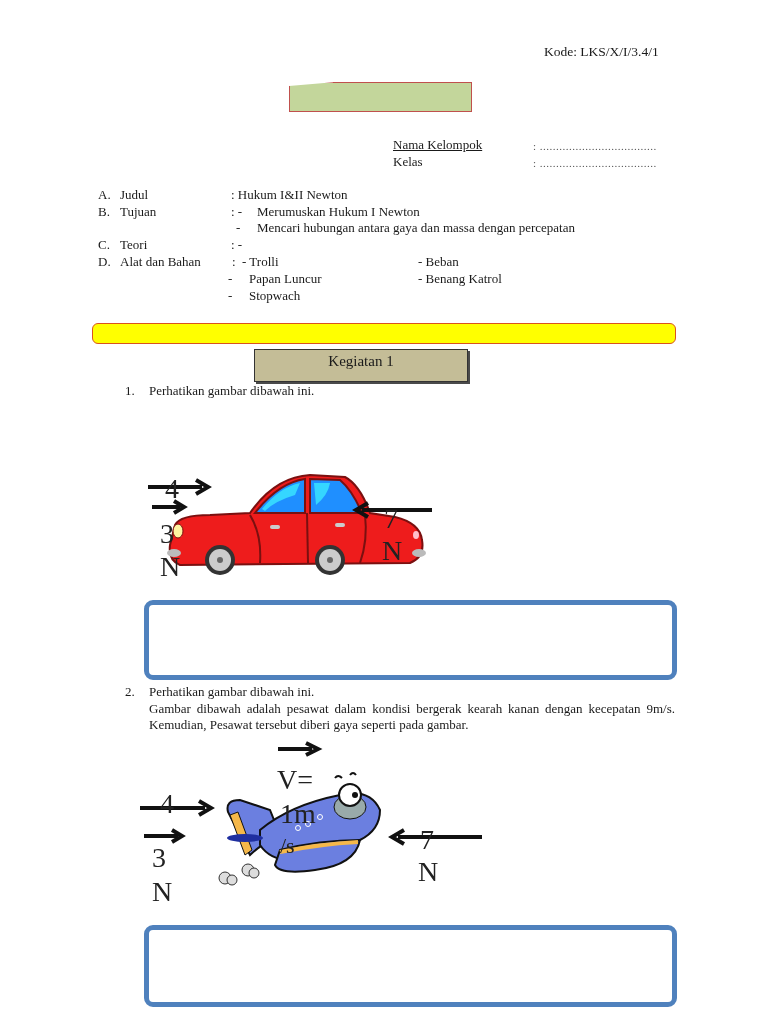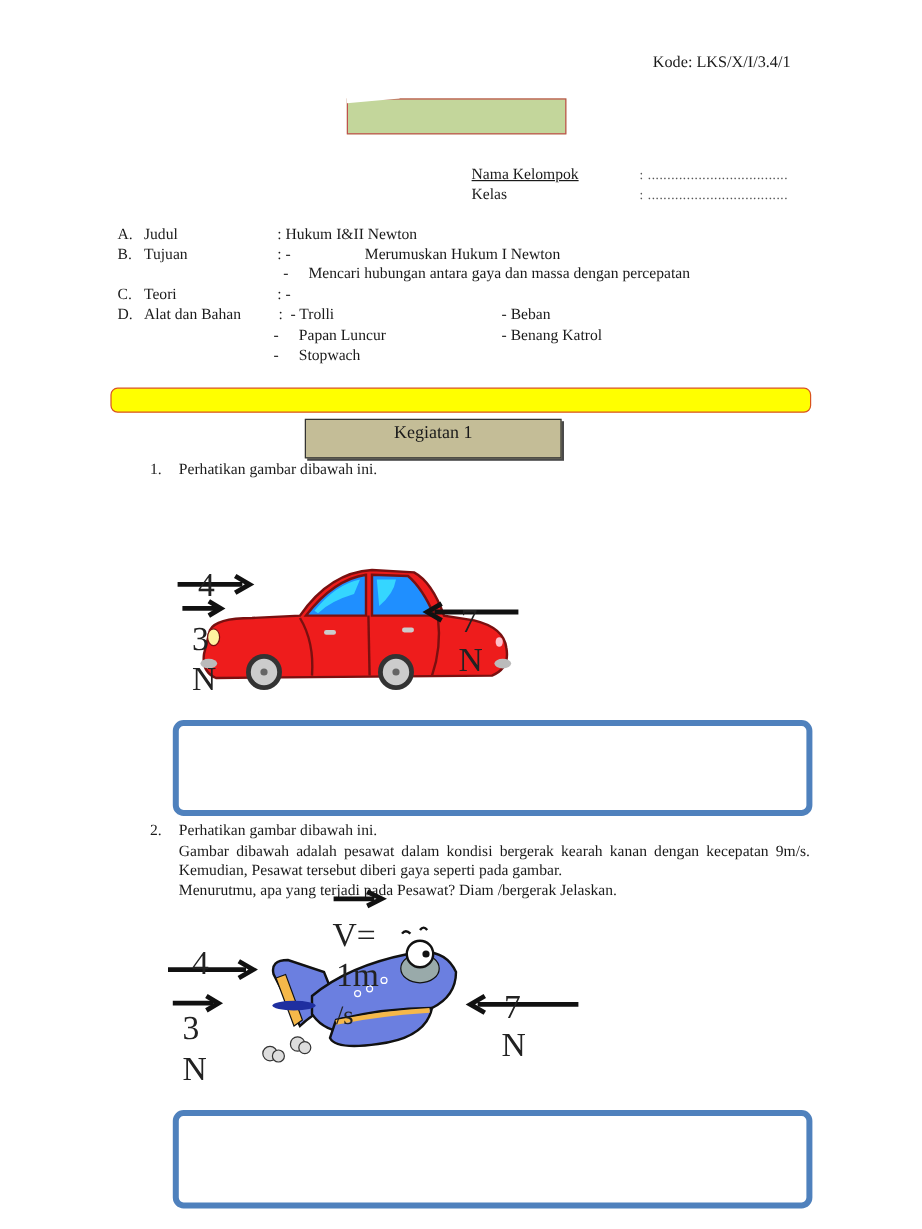--- a/index.html
+++ b/index.html
@@ -41,21 +41,21 @@
 <div class="abs txt lbl" style="left:393px;top:154px;">Kelas</div>
 <div class="abs txt dots" style="left:533px;top:155px;">: ....................................</div>
 
 <div class="abs txt" style="left:98px;top:187px;">A.</div>
 <div class="abs txt" style="left:120px;top:187px;">Judul</div>
 <div class="abs txt" style="left:231px;top:187px;">: Hukum I&amp;II Newton</div>
 
 <div class="abs txt" style="left:98px;top:204px;">B.</div>
 <div class="abs txt" style="left:120px;top:204px;">Tujuan</div>
 <div class="abs txt" style="left:231px;top:204px;">: -</div>
-<div class="abs txt" style="left:257px;top:204px;margin-left:47px;">Merumuskan Hukum I Newton</div>
+<div class="abs txt" style="left:257px;top:204px;">Merumuskan Hukum I Newton</div>
 <div class="abs txt" style="left:236px;top:220px;">-</div>
 <div class="abs txt" style="left:257px;top:220px;">Mencari hubungan antara gaya dan massa dengan percepatan</div>
 
 <div class="abs txt" style="left:98px;top:237px;">C.</div>
 <div class="abs txt" style="left:120px;top:237px;">Teori</div>
 <div class="abs txt" style="left:231px;top:237px;">: -</div>
 
 <div class="abs txt" style="left:98px;top:254px;">D.</div>
 <div class="abs txt" style="left:120px;top:254px;">Alat dan Bahan</div>
 <div class="abs txt" style="left:232px;top:254px;">:</div>
@@ -118,21 +118,20 @@
   <div class="abs big" style="left:244px;top:40px;">7</div>
   <div class="abs big" style="left:242px;top:72px;">N</div>
 </div>
 
 <div class="abs answer-box" style="top:600px;height:80px;"></div>
 
 <div class="abs txt" style="left:125px;top:684px;">2.</div>
 <div class="abs" style="left:149px;top:684px;width:526px;">
   <div class="para">Perhatikan gambar dibawah ini.</div>
   <div class="para">Gambar dibawah adalah pesawat dalam kondisi bergerak kearah kanan dengan kecepatan 9m/s. Kemudian, Pesawat tersebut diberi gaya seperti pada gambar.</div>
-  <div class="para">Menurutmu, apa yang terjadi pada Pesawat? Diam /bergerak Jelaskan.</div>
 </div>
 
 <div class="abs" style="left:130px;top:740px;width:370px;height:170px;">
   <svg width="370" height="170" viewBox="0 0 370 170">
 
     <line x1="148" y1="9" x2="182" y2="9" stroke="#111" stroke-width="4"></line>
     <polyline points="176,3 188,9 176,15" fill="none" stroke="#111" stroke-width="4"></polyline>
 
     <path d="M98,72 Q95,60 110,60 L140,70 L150,95 Q130,105 120,115 Z" fill="#6b7fe0" stroke="#111" stroke-width="2"></path>
     <path d="M100,75 L115,115 L122,110 L108,72 Z" fill="#f5b84a" stroke="#111" stroke-width="1"></path>

